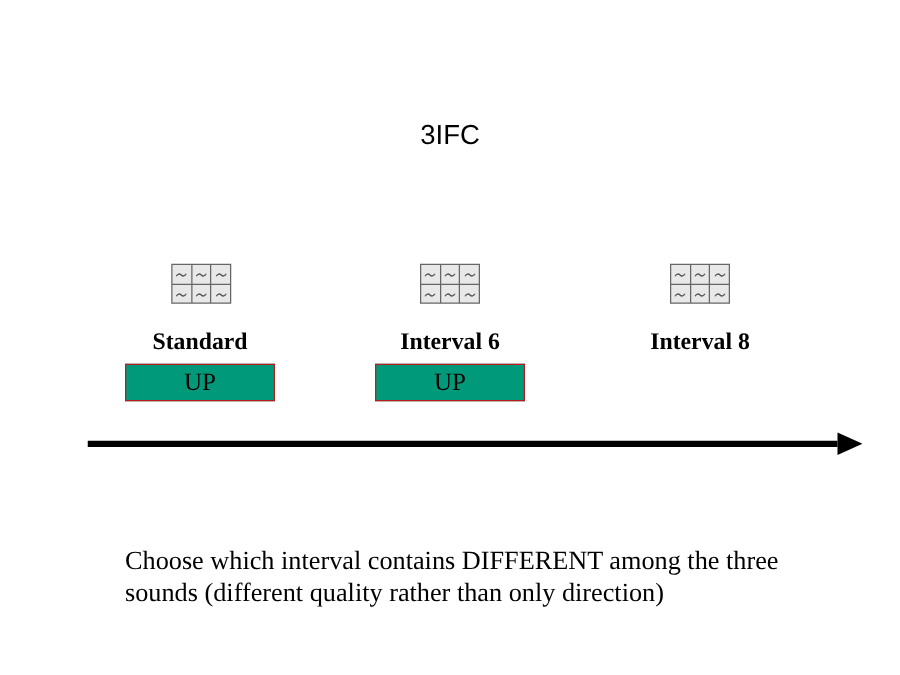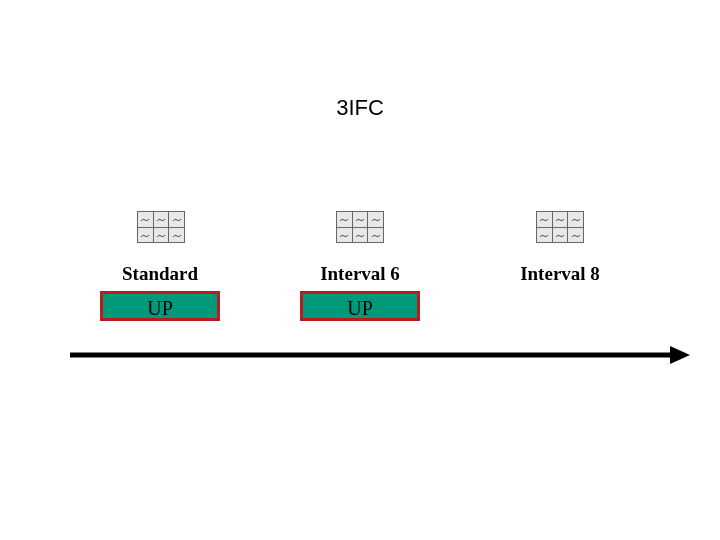--- a/index.html
+++ b/index.html
@@ -51,21 +51,21 @@
     font-weight: bold;
     font-size: 19px;
     text-align: center;
     width: 140px;
   }
   .btn {
     position: absolute;
     width: 120px;
     height: 30px;
     background: #009a7a;
-    border: 3px solid #b91c1c;
+    border: 1px solid #b91c1c;
     box-sizing: border-box;
     text-align: center;
     line-height: 28px;
     font-size: 20px;
   }
   .instruction {
     position: absolute;
     left: 100px;
     top: 400px;
     width: 560px;
@@ -186,13 +186,14 @@
   </div>
   <div class="btn" style="left: 300px; top: 256px;">
     <span>UP</span>
   </div>
 
   <svg width="620" height="30" style="position:absolute; left:70px; top:305px;">
     <line x1="0" y1="15" x2="600" y2="15" stroke="#000" stroke-width="5"></line>
     <polygon points="600,6 620,15 600,24" fill="#000"></polygon>
   </svg>
 
+  <div class="instruction">Choose which interval contains DIFFERENT among the three sounds (different quality rather than only direction)</div>
 </div>
 
 </body></html>

